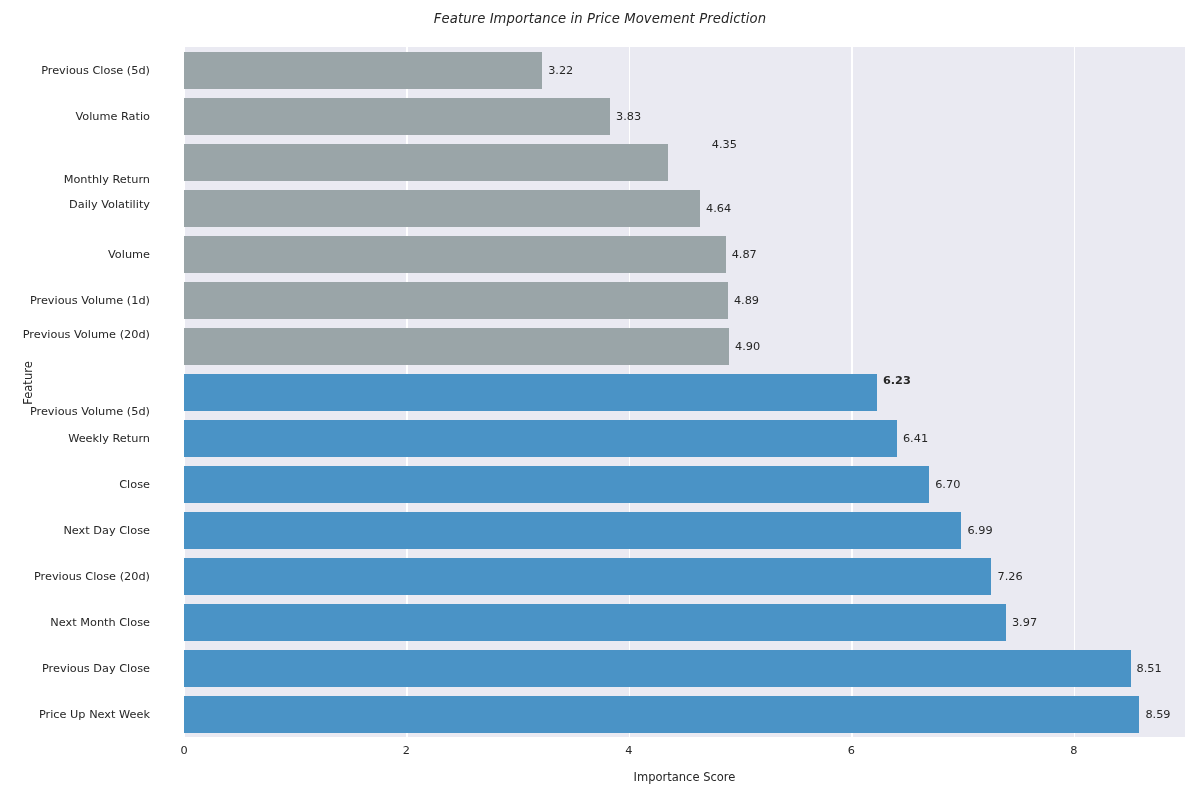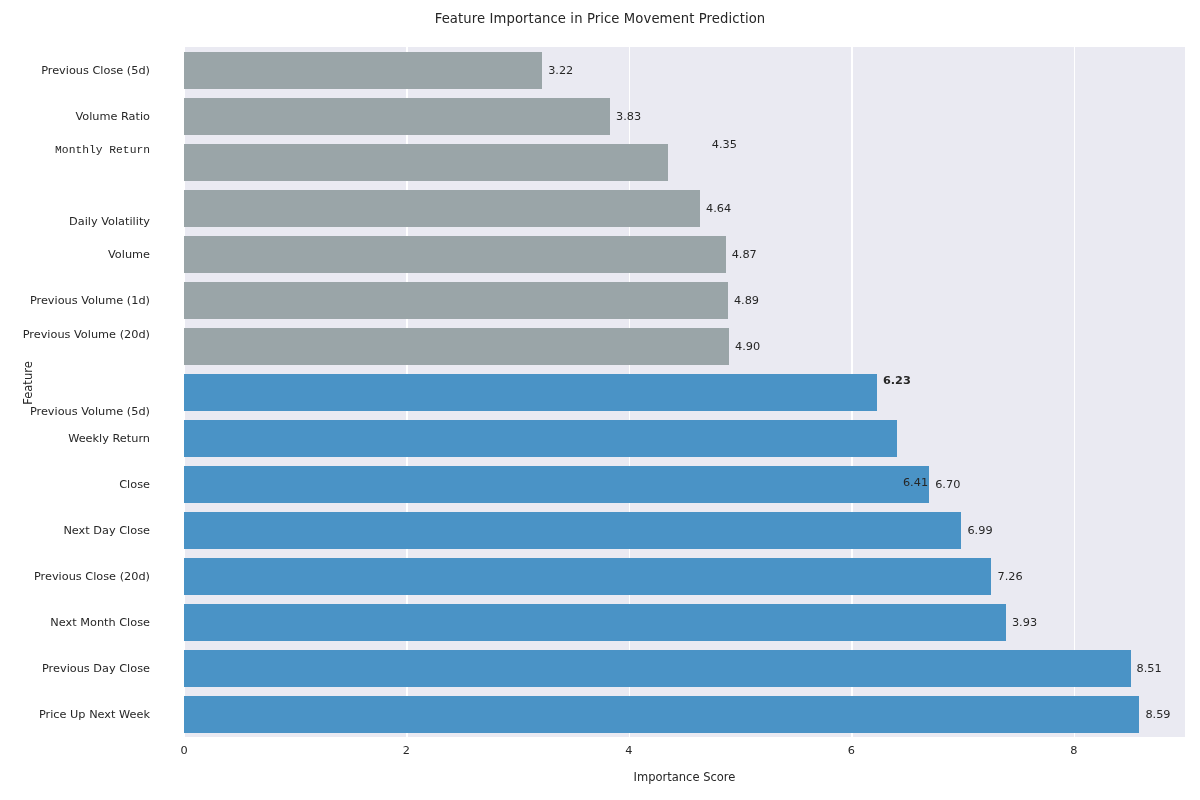--- a/index.html
+++ b/index.html
@@ -28,20 +28,21 @@
   
   #chart-title {
     position: absolute;
     left: 0;
     top: 11px;
     width: 1200px;
     text-align: center;
     font-size: 13.2px;
     color: #262626;
     letter-spacing: 0.1px;
+    font-style: italic;
   }
 
   
   #plot-area {
     position: absolute;
     left: 184px;
     top: 47px;
     width: 1001px;
     height: 690px;
     background: #eaeaf2;
@@ -162,34 +163,34 @@
 
   <div id="value-labels">
       <div class="value-label" style="left: 548.136px; top: 64.5px;">3.22</div>
       <div class="value-label" style="left: 615.981px; top: 110.5px;">3.83</div>
       <div class="value-label" style="left: 673.817px; top: 139px; margin-left: 38px;">4.35</div>
       <div class="value-label" style="left: 706.071px; top: 202.5px;">4.64</div>
       <div class="value-label" style="left: 731.652px; top: 248.5px;">4.87</div>
       <div class="value-label" style="left: 733.877px; top: 294.5px;">4.89</div>
       <div class="value-label" style="left: 734.989px; top: 340.5px;">4.90</div>
       <div class="value-label" style="left: 882.914px; top: 375px; font-weight: bold;">6.23</div>
-      <div class="value-label" style="left: 902.934px; top: 432.5px; margin-top: 44px;">6.41</div>
+      <div class="value-label" style="left: 902.934px; top: 432.5px;">6.41</div>
       <div class="value-label" style="left: 935.189px; top: 478.5px;">6.70</div>
       <div class="value-label" style="left: 967.443px; top: 524.5px;">6.99</div>
       <div class="value-label" style="left: 997.473px; top: 570.5px;">7.26</div>
-      <div class="value-label" style="left: 1011.93px; top: 616.5px;">3.93</div>
+      <div class="value-label" style="left: 1011.93px; top: 616.5px;">3.97</div>
       <div class="value-label" style="left: 1136.5px; top: 662.5px;">8.51</div>
       <div class="value-label" style="left: 1145.4px; top: 708.5px;">8.59</div>
     </div>
 
   <div id="ytick-layer">
       <div class="ytick" style="top: 64.5px;">Previous Close (5d)</div>
       <div class="ytick" style="top: 110.5px; text-align: right;">Volume Ratio</div>
-      <div class="ytick" style="top: 145px; font-family: Liberation Mono, monospace;">Monthly Return</div>
-      <div class="ytick" style="top: 216px; margin-left: 36px;">Daily Volatility</div>
+      <div class="ytick" style="top: 174px;">Monthly Return</div>
+      <div class="ytick" style="top: 199px; margin-left: 36px;">Daily Volatility</div>
       <div class="ytick" style="top: 248.5px;">Volume</div>
       <div class="ytick" style="top: 294.5px;">Previous Volume (1d)</div>
       <div class="ytick" style="top: 329px;">Previous Volume (20d)</div>
       <div class="ytick" style="top: 406px;">Previous Volume (5d)</div>
       <div class="ytick" style="top: 432.5px;">Weekly Return</div>
       <div class="ytick" style="top: 478.5px;">Close</div>
       <div class="ytick" style="top: 524.5px;">Next Day Close</div>
       <div class="ytick" style="top: 570.5px;">Previous Close (20d)</div>
       <div class="ytick" style="top: 616.5px;">Next Month Close</div>
       <div class="ytick" style="top: 662.5px;">Previous Day Close</div>

